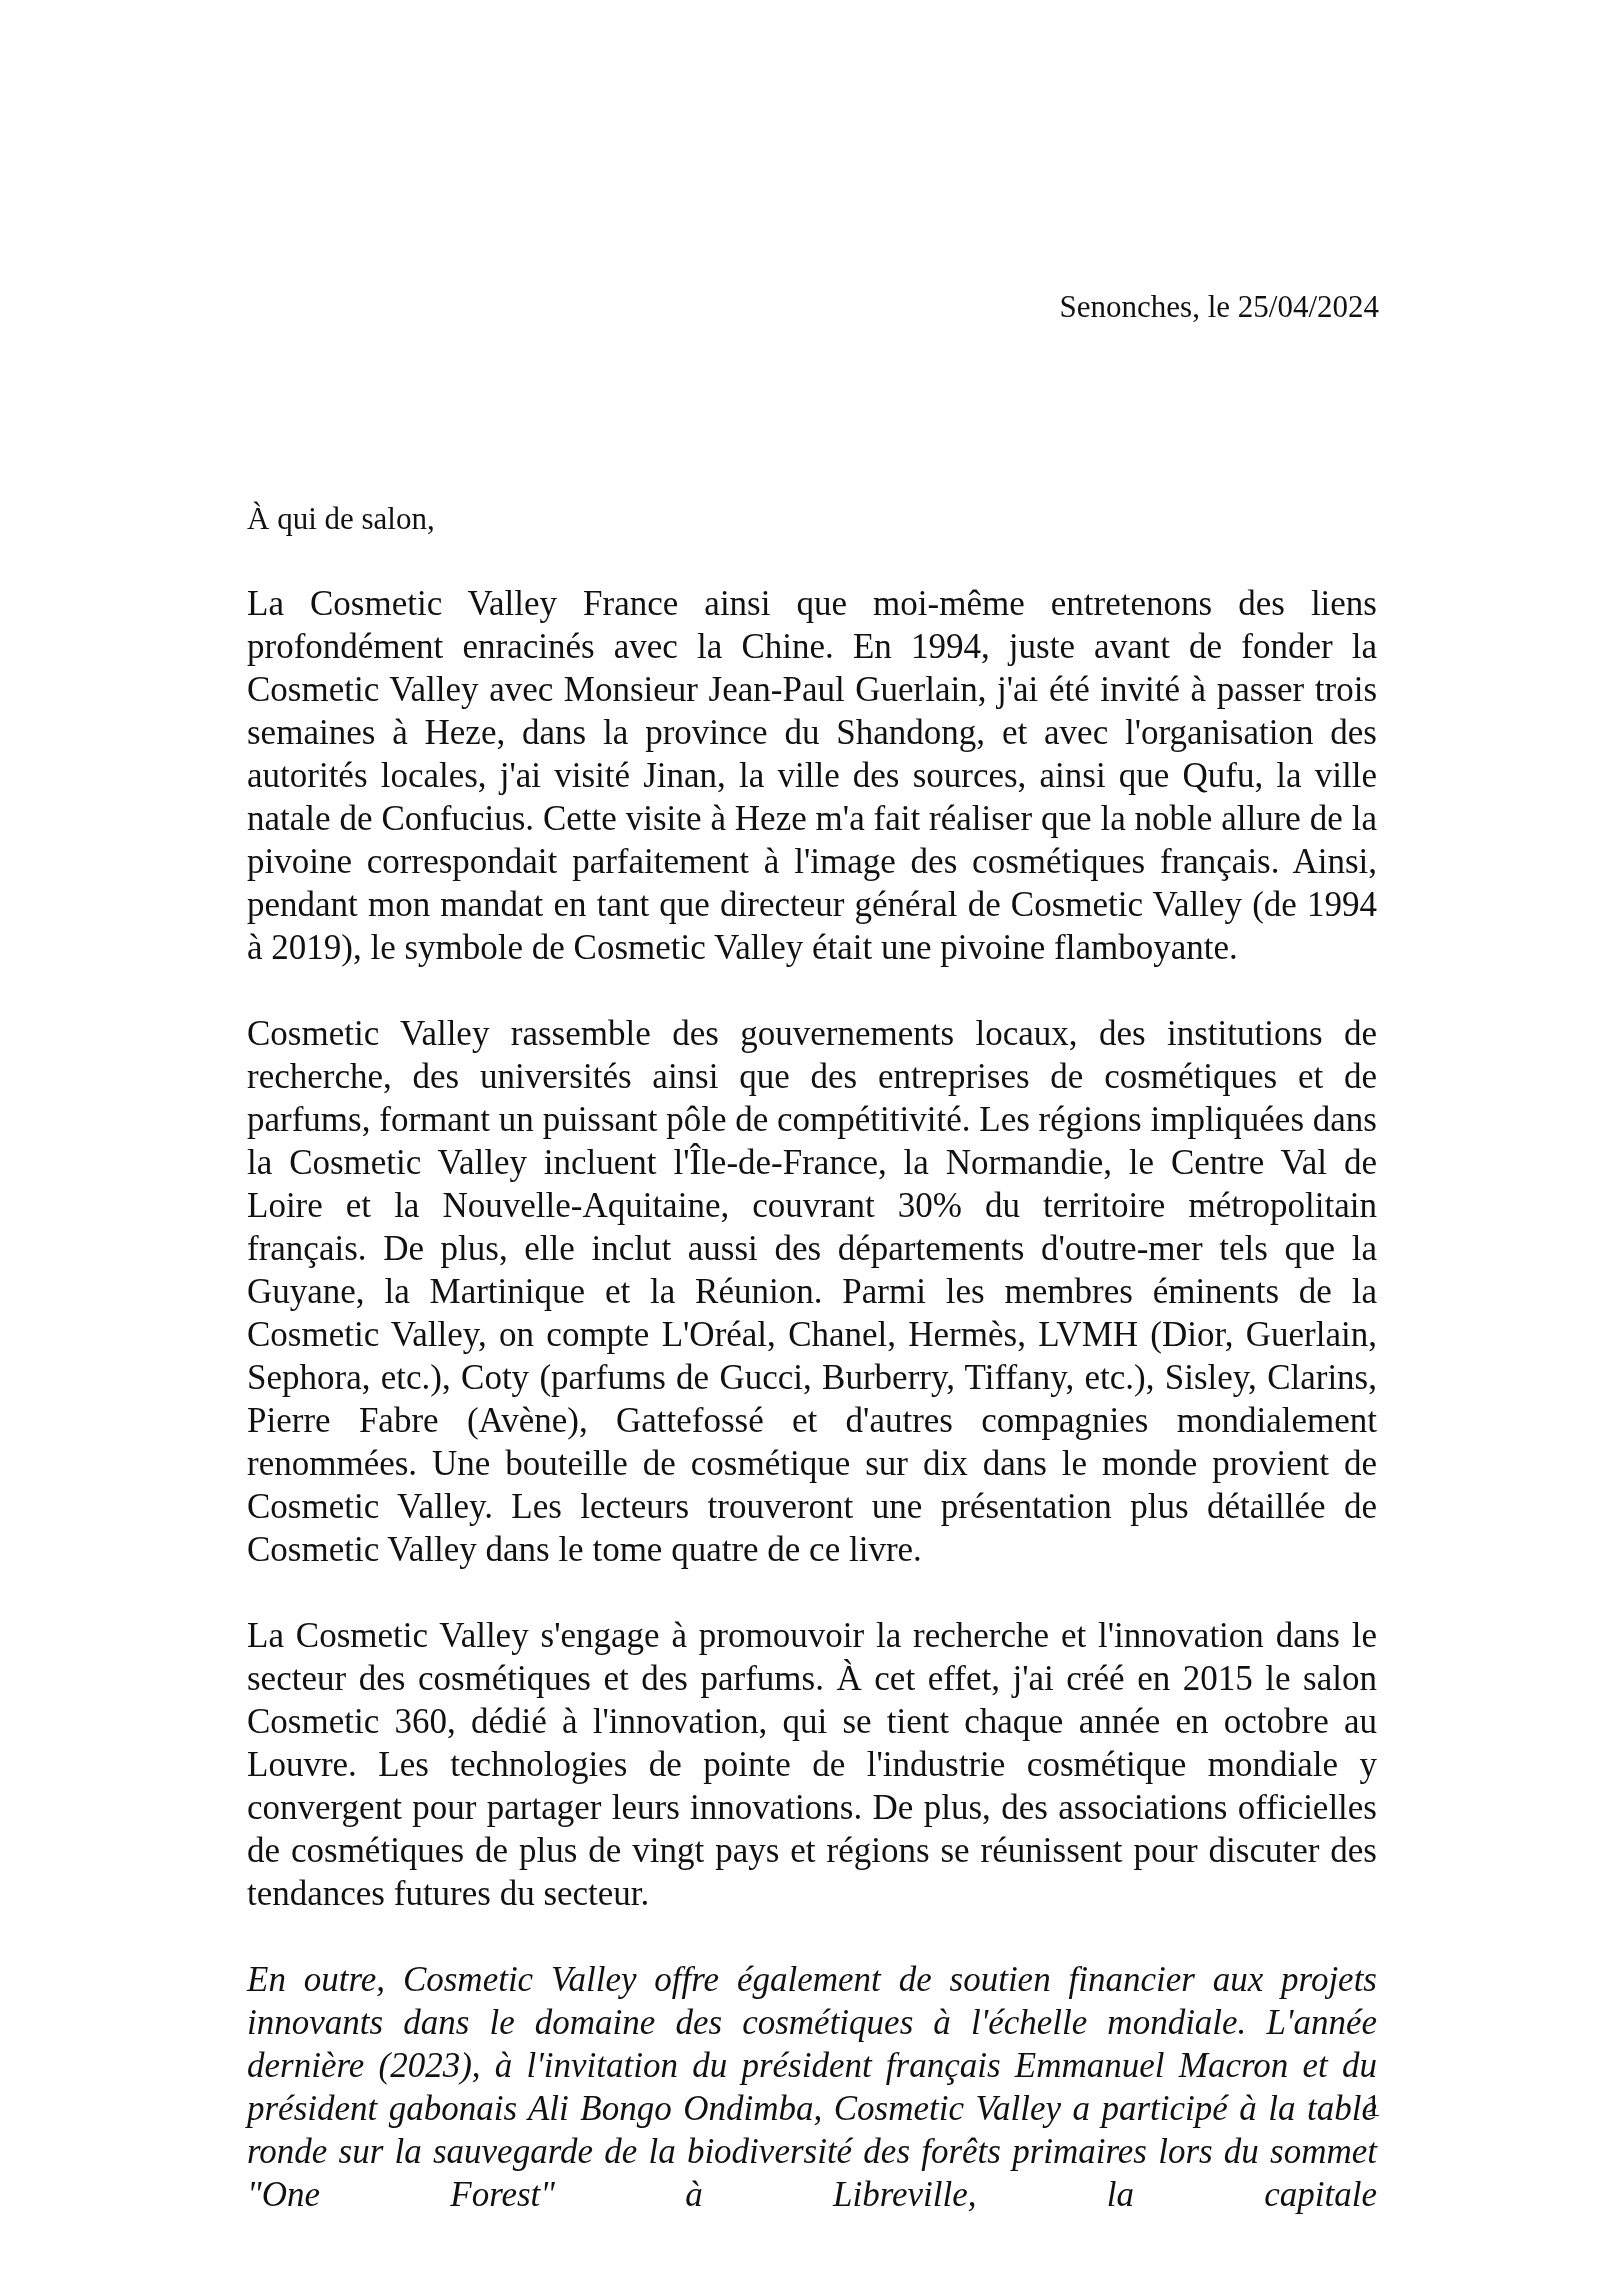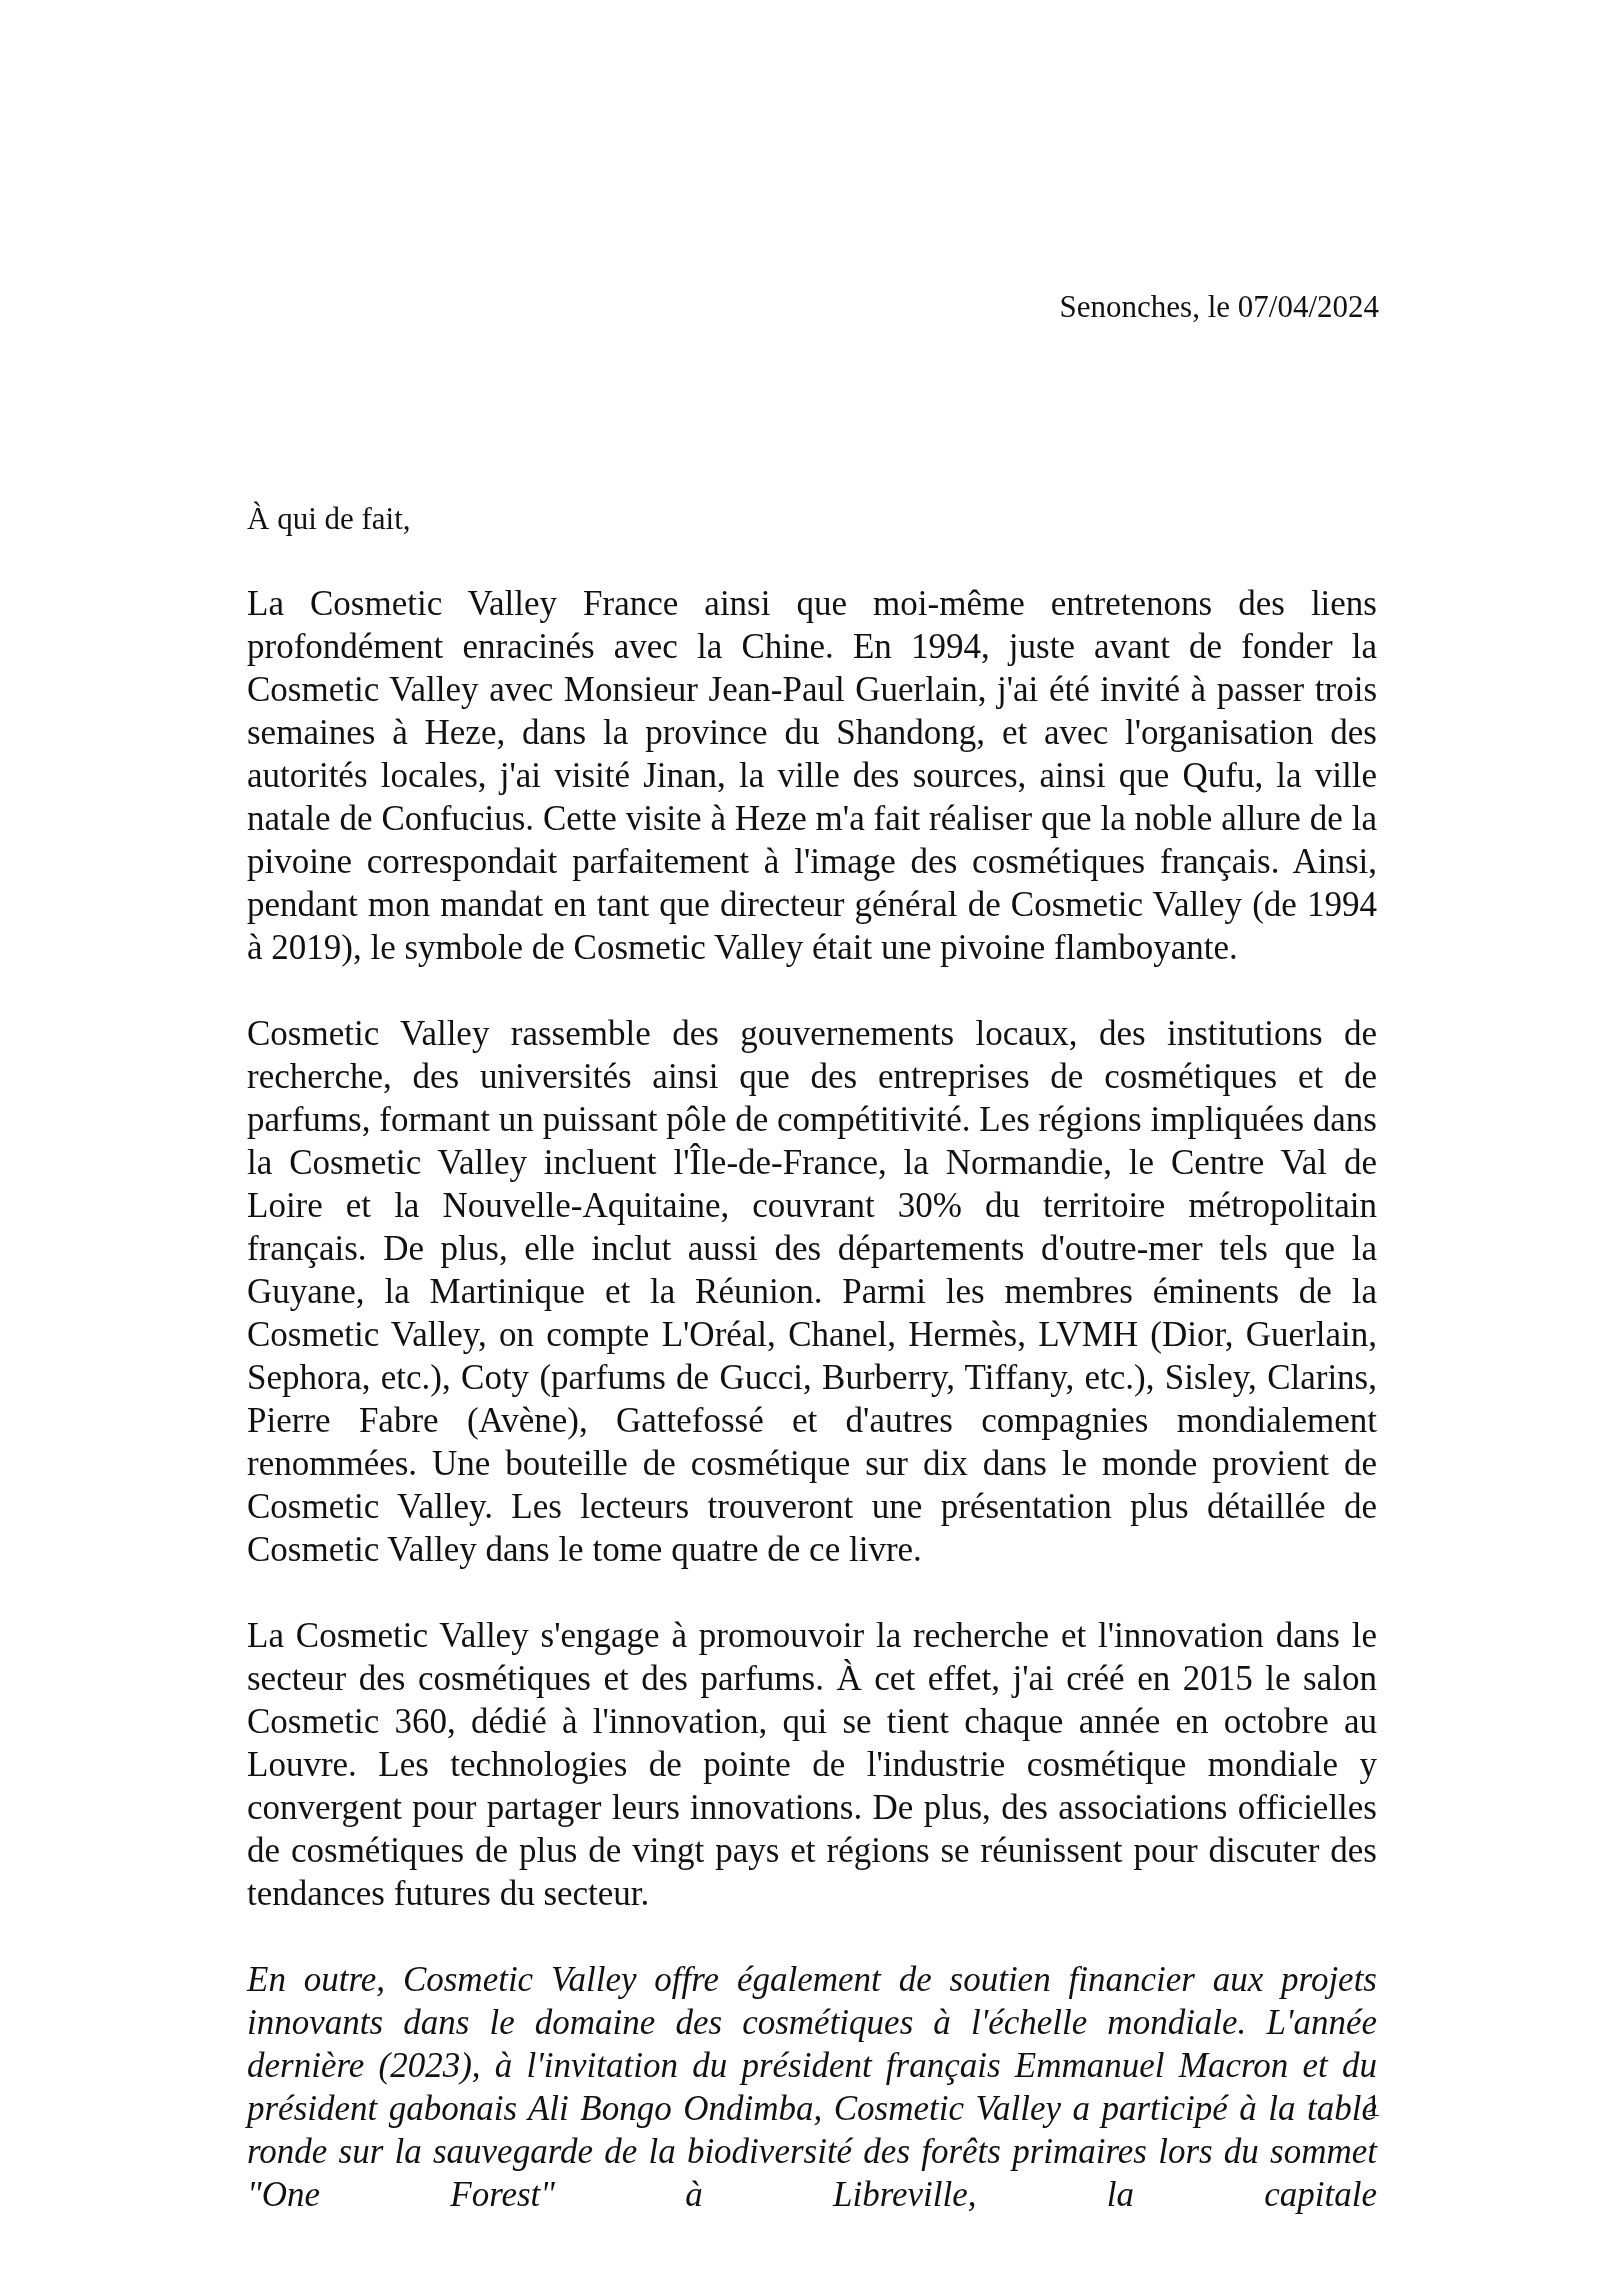--- a/index.html
+++ b/index.html
@@ -61,23 +61,23 @@
       right: 241px;
       font-size: 31px;
       line-height: 43px;
     }
   </style>
 </head>
 <body>
 
 <div class="page">
 
-  <div class="date-line">Senonches, le 07/04/2024</div>
+  <div class="date-line">Senonches, le 25/04/2024</div>
 
-  <div class="salutation">À qui de fait,</div>
+  <div class="salutation">À qui de salon,</div>
 
   <div class="body-text">
     <p>La Cosmetic Valley France ainsi que moi-même entretenons des liens profondément enracinés avec la Chine. En 1994, juste avant de fonder la Cosmetic Valley avec Monsieur Jean-Paul Guerlain, j'ai été invité à passer trois semaines à Heze, dans la province du Shandong, et avec l'organisation des autorités locales, j'ai visité Jinan, la ville des sources, ainsi que Qufu, la ville natale de Confucius. Cette visite à Heze m'a fait réaliser que la noble allure de la pivoine correspondait parfaitement à l'image des cosmétiques français. Ainsi, pendant mon mandat en tant que directeur général de Cosmetic Valley (de 1994 à 2019), le symbole de Cosmetic Valley était une pivoine flamboyante.</p>
     <p>Cosmetic Valley rassemble des gouvernements locaux, des institutions de recherche, des universités ainsi que des entreprises de cosmétiques et de parfums, formant un puissant pôle de compétitivité. Les régions impliquées dans la Cosmetic Valley incluent l'Île-de-France, la Normandie, le Centre Val de Loire et la Nouvelle-Aquitaine, couvrant 30% du territoire métropolitain français. De plus, elle inclut aussi des départements d'outre-mer tels que la Guyane, la Martinique et la Réunion. Parmi les membres éminents de la Cosmetic Valley, on compte L'Oréal, Chanel, Hermès, LVMH (Dior, Guerlain, Sephora, etc.), Coty (parfums de Gucci, Burberry, Tiffany, etc.), Sisley, Clarins, Pierre Fabre (Avène), Gattefossé et d'autres compagnies mondialement renommées. Une bouteille de cosmétique sur dix dans le monde provient de Cosmetic Valley. Les lecteurs trouveront une présentation plus détaillée de Cosmetic Valley dans le tome quatre de ce livre.</p>
     <p>La Cosmetic Valley s'engage à promouvoir la recherche et l'innovation dans le secteur des cosmétiques et des parfums. À cet effet, j'ai créé en 2015 le salon Cosmetic 360, dédié à l'innovation, qui se tient chaque année en octobre au Louvre. Les technologies de pointe de l'industrie cosmétique mondiale y convergent pour partager leurs innovations. De plus, des associations officielles de cosmétiques de plus de vingt pays et régions se réunissent pour discuter des tendances futures du secteur.</p>
     <p class="last">En outre, Cosmetic Valley offre également de soutien financier aux projets innovants dans le domaine des cosmétiques à l'échelle mondiale. L'année dernière (2023), à l'invitation du président français Emmanuel Macron et du président gabonais Ali Bongo Ondimba, Cosmetic Valley a participé à la table ronde sur la sauvegarde de la biodiversité des forêts primaires lors du sommet "One Forest" à Libreville, la capitale</p>
   </div>
 
   <div class="page-number">1</div>
 

